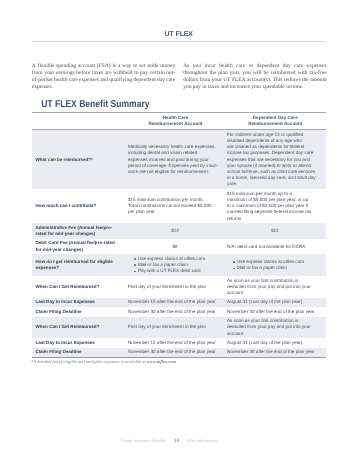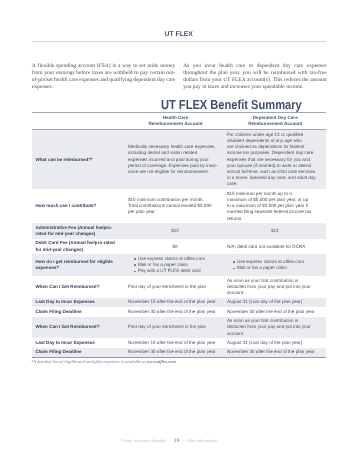--- a/index.html
+++ b/index.html
@@ -18,22 +18,22 @@
 .intro .col{position:absolute;top:0;width:143.5px;}
 .intro .col.l{left:0;}
 .intro .col.r{left:151.4px;}
 .intro .ln{
   font-family:"Liberation Serif",serif;font-size:5.5px;line-height:6.97px;color:#4c4c4c;
   white-space:nowrap;display:flex;justify-content:space-between;
 }
 .intro .ln.last{display:block;}
 .intro .ln span{display:inline-block;}
 .sec-title{
-  position:absolute;left:20px;top:101.4px;width:293.5px;text-align:right;
-  font-size:13px;font-weight:bold;color:#41506a;line-height:7.4px;
+  position:absolute;left:32px;top:101.4px;width:293.5px;text-align:left;
+  font-size:10px;font-weight:bold;color:#41506a;line-height:7.4px;
 }
 .sec-title span{display:inline-block;transform:scaleX(0.855);transform-origin:center;}
 .tbl{position:absolute;left:32px;top:112px;width:293.5px;}
 .hline{height:1px;background:#a6a8ad;}
 .hline-b{height:1.3px;background:#969aa4;}
 .thead{display:flex;}
 .thead .c1{width:94px;}
 .thead .c2{width:99px;}
 .thead .c3{width:100.5px;}
 .thead .c2,.thead .c3{

